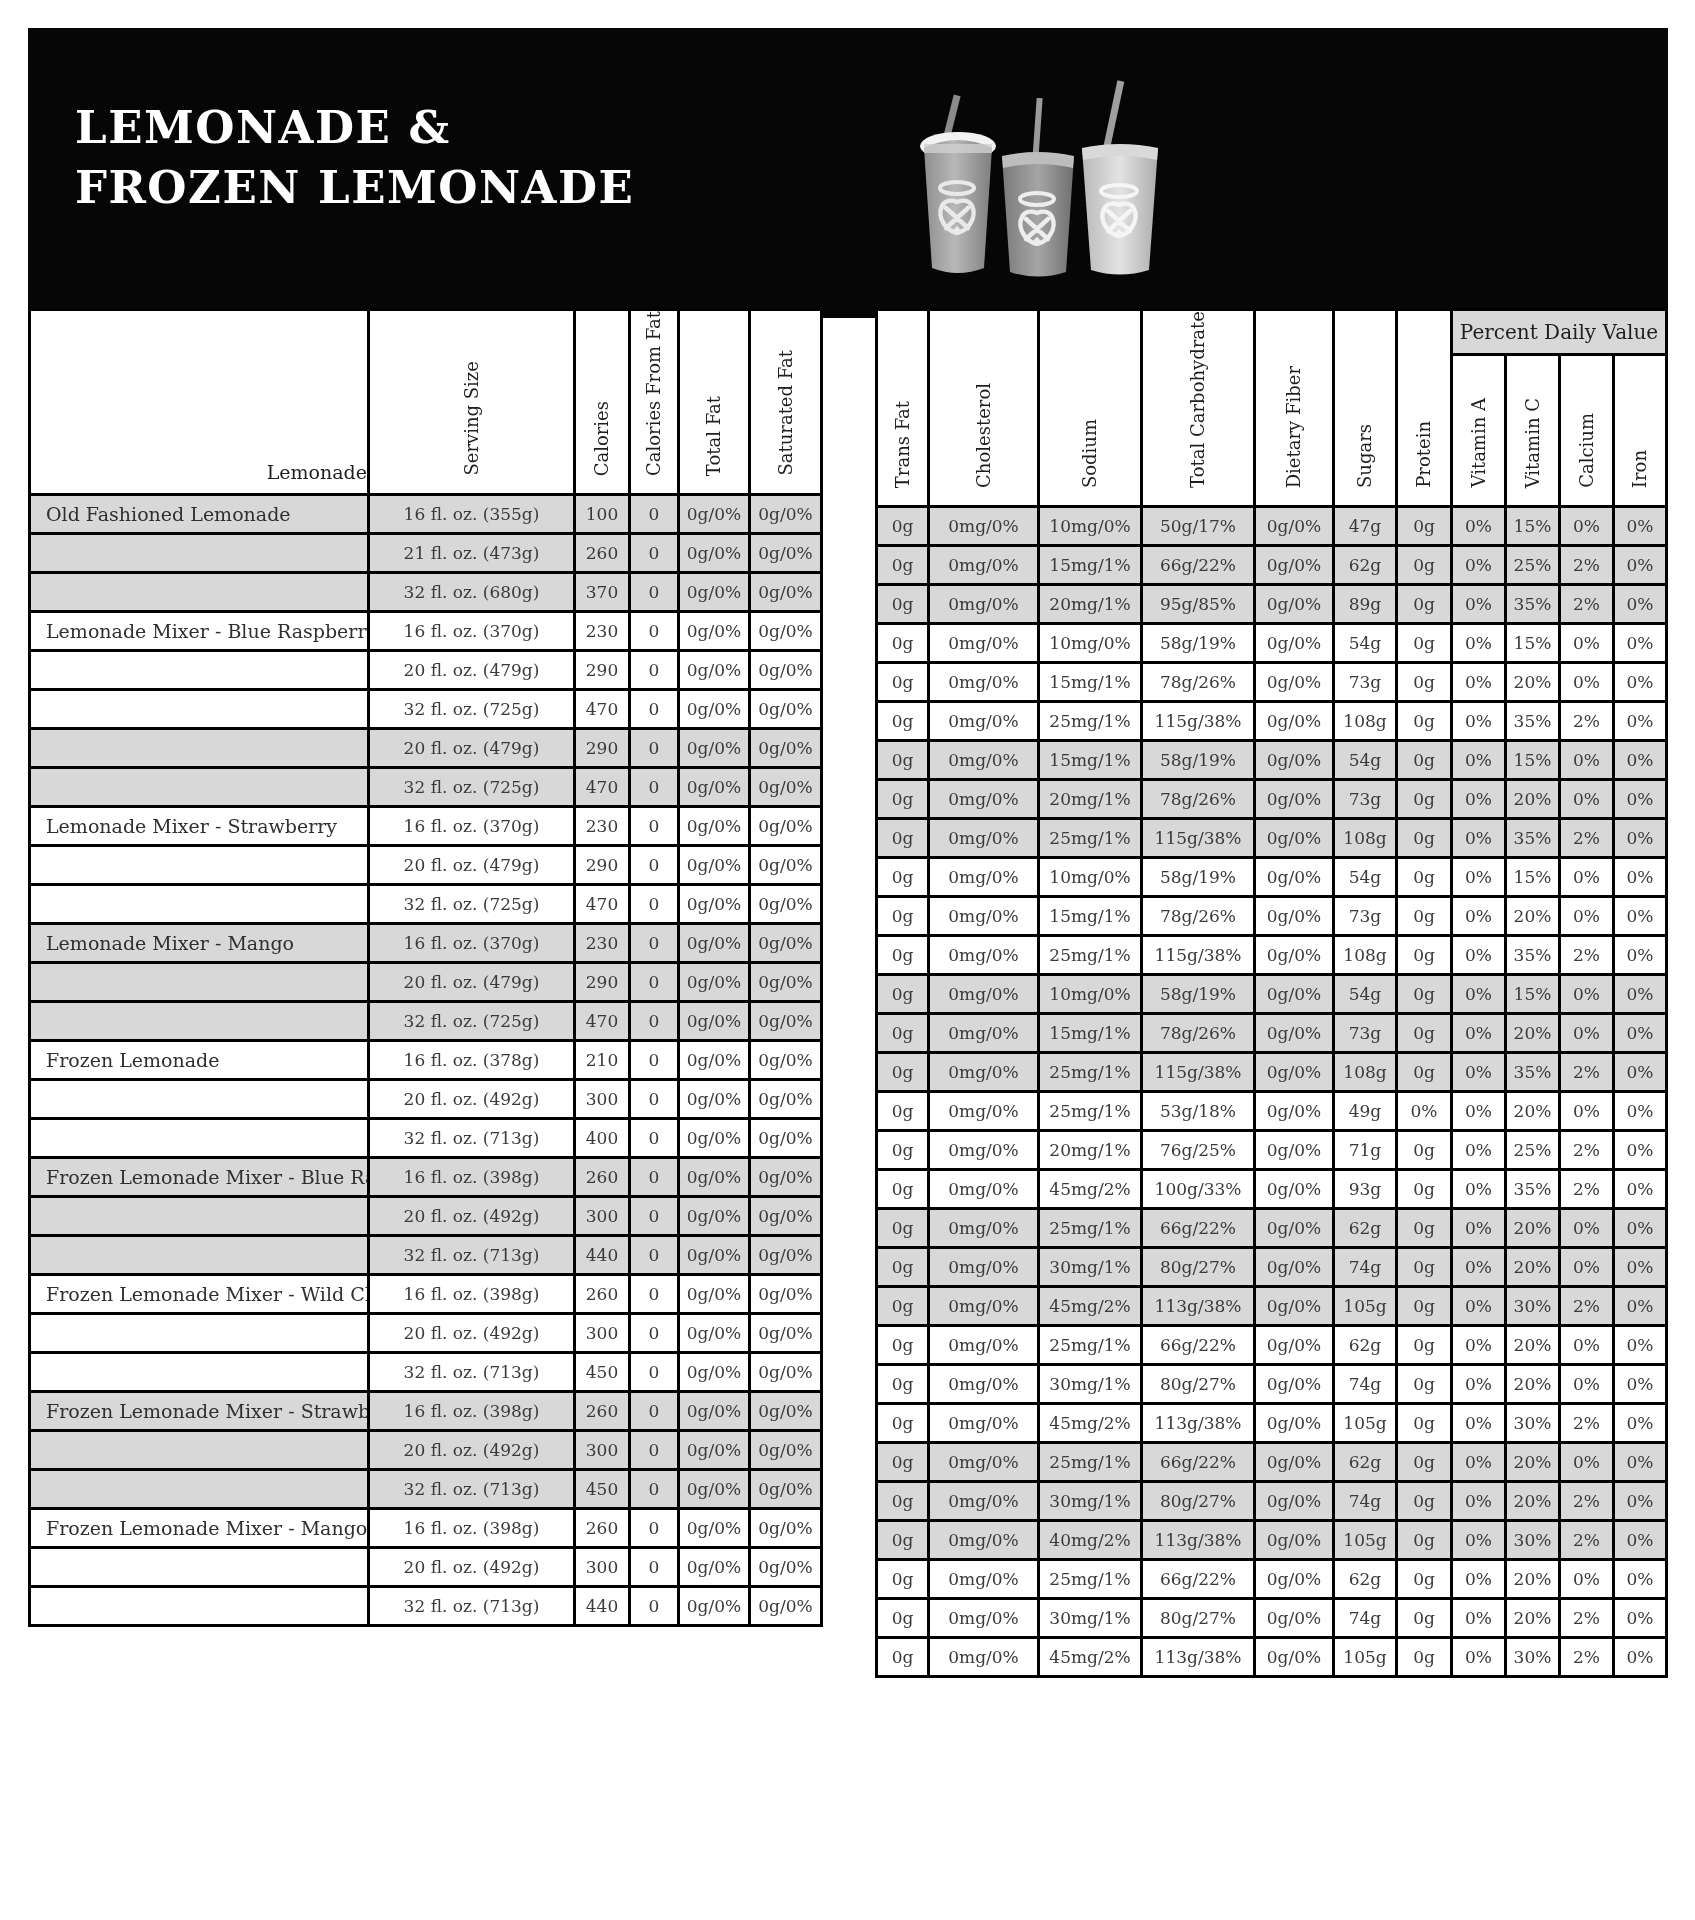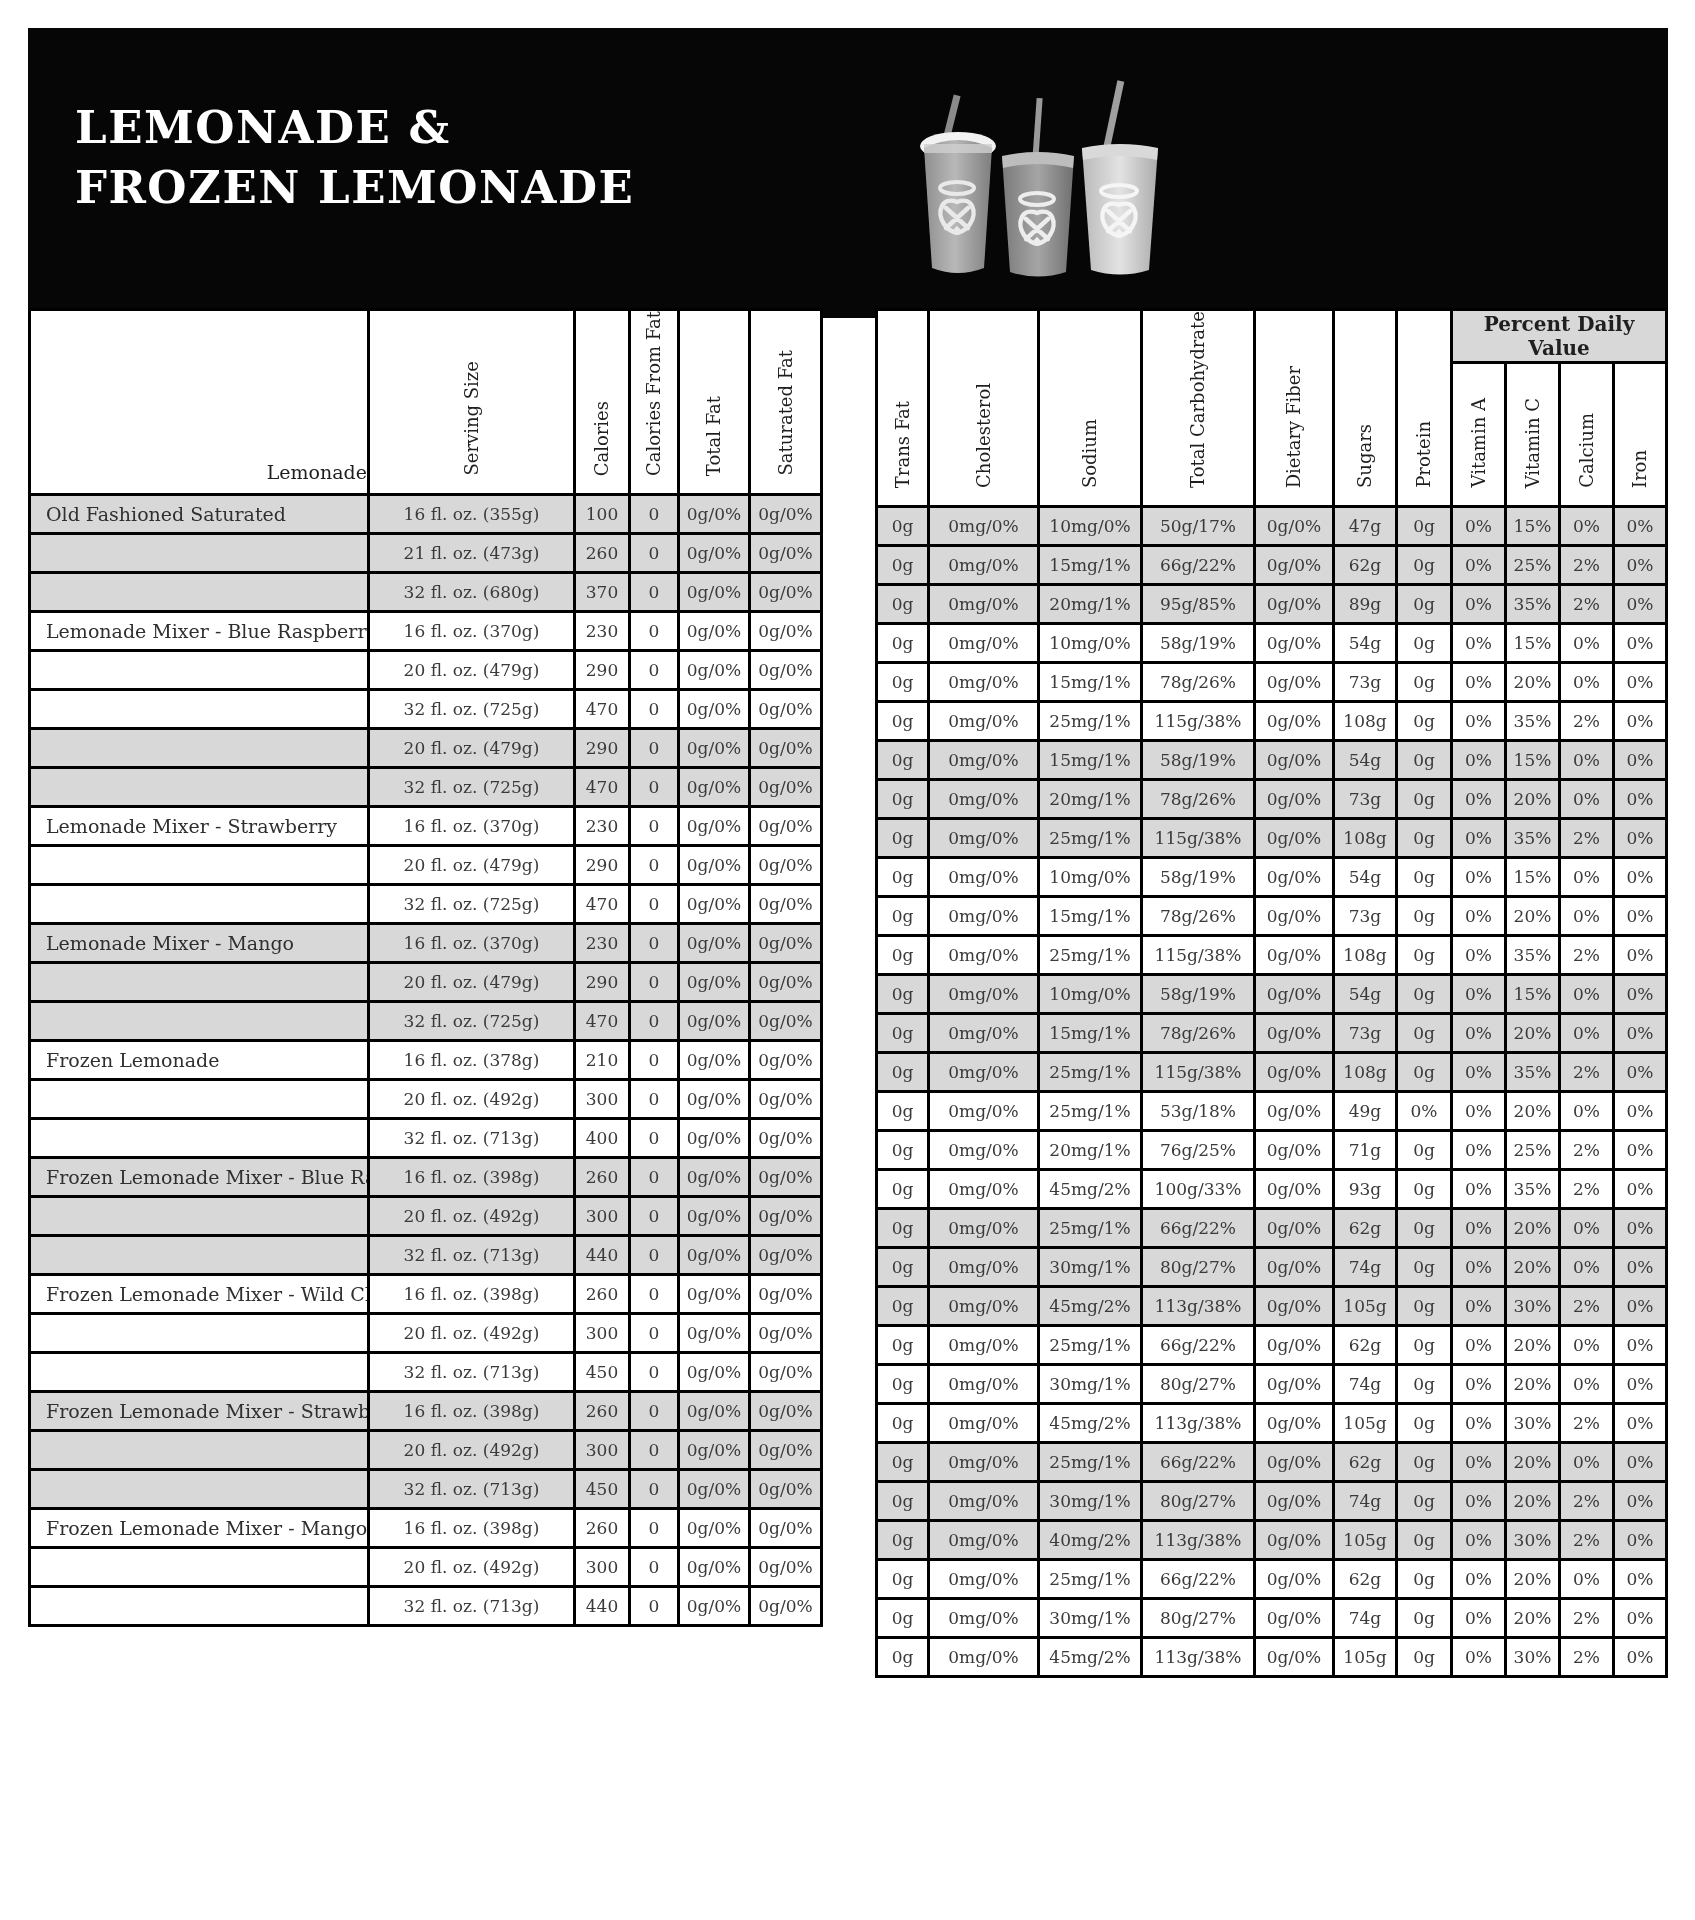--- a/index.html
+++ b/index.html
@@ -78,21 +78,21 @@
     padding: 0 0 10px 15px;
     font-weight: 400;
     font-size: 19px;
     color: #1f1f1f;
   }
   #left-table thead tr { height: 182px; }
   #right-table thead tr.pdv-row { height: 42px; }
   #right-table thead tr.vit-row { height: 140px; }
   th.pdv {
     background: #d8d8d8;
-    font-weight: 700;
+    font-weight: 400;
     font-size: 20px;
     color: #1f1f1f;
     text-align: center;
     vertical-align: middle;
   }
 </style>
 </head>
 <body>
 
 <div class="banner">
@@ -172,21 +172,21 @@
         <th class="cat">Lemonade</th>
         <th class="vh"><span class="vert">Serving Size</span></th>
         <th class="vh"><span class="vert">Calories</span></th>
         <th class="vh"><span class="vert">Calories From Fat</span></th>
         <th class="vh"><span class="vert">Total Fat</span></th>
         <th class="vh"><span class="vert">Saturated Fat</span></th>
       </tr>
     </thead>
     <tbody>
         <tr class="shade">
-          <td class="name">Old Fashioned Saturated</td>
+          <td class="name">Old Fashioned Lemonade</td>
           <td>16 fl. oz. (355g)</td>
           <td>100</td>
           <td>0</td>
           <td>0g/0%</td>
           <td>0g/0%</td>
         </tr>
         <tr class="shade">
           <td class="name"></td>
           <td>21 fl. oz. (473g)</td>
           <td>260</td>

